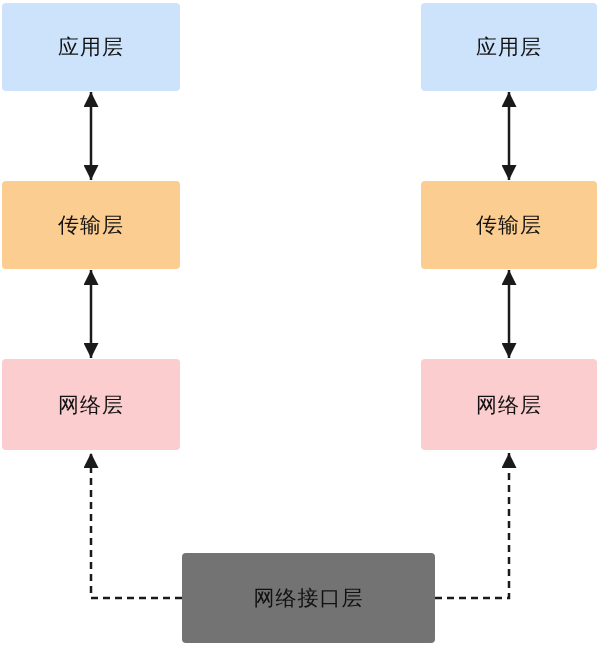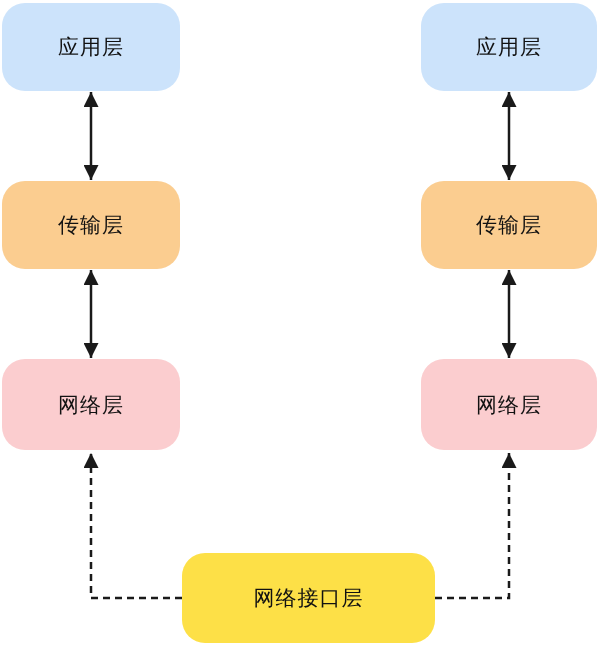--- a/index.html
+++ b/index.html
@@ -17,21 +17,21 @@
   }
   .arrow-layer {
     position: absolute;
     left: 0;
     top: 0;
     width: 602px;
     height: 647px;
   }
   .layer-box {
     position: absolute;
-    border-radius: 23px;
+    border-radius: 4px;
     display: flex;
     align-items: center;
     justify-content: center;
   }
   .layer-label {
     font-size: 21px;
     font-weight: 500;
     color: #111111;
     letter-spacing: 1px;
     white-space: nowrap;
@@ -101,17 +101,17 @@
   <div class="layer-box box-app-right" style="background-color: rgb(204, 227, 251);">
     <span class="layer-label">应用层</span>
   </div>
   <div class="layer-box box-transport-right" style="background-color: rgb(251, 205, 144);">
     <span class="layer-label">传输层</span>
   </div>
   <div class="layer-box box-network-right" style="background-color: rgb(251, 205, 207);">
     <span class="layer-label">网络层</span>
   </div>
 
-  <div class="layer-box box-interface" style="background-color: #fde047;">
+  <div class="layer-box box-interface" style="background-color: #737373;">
     <span class="layer-label">网络接口层</span>
   </div>
 
 </div>
 
 </body></html>

